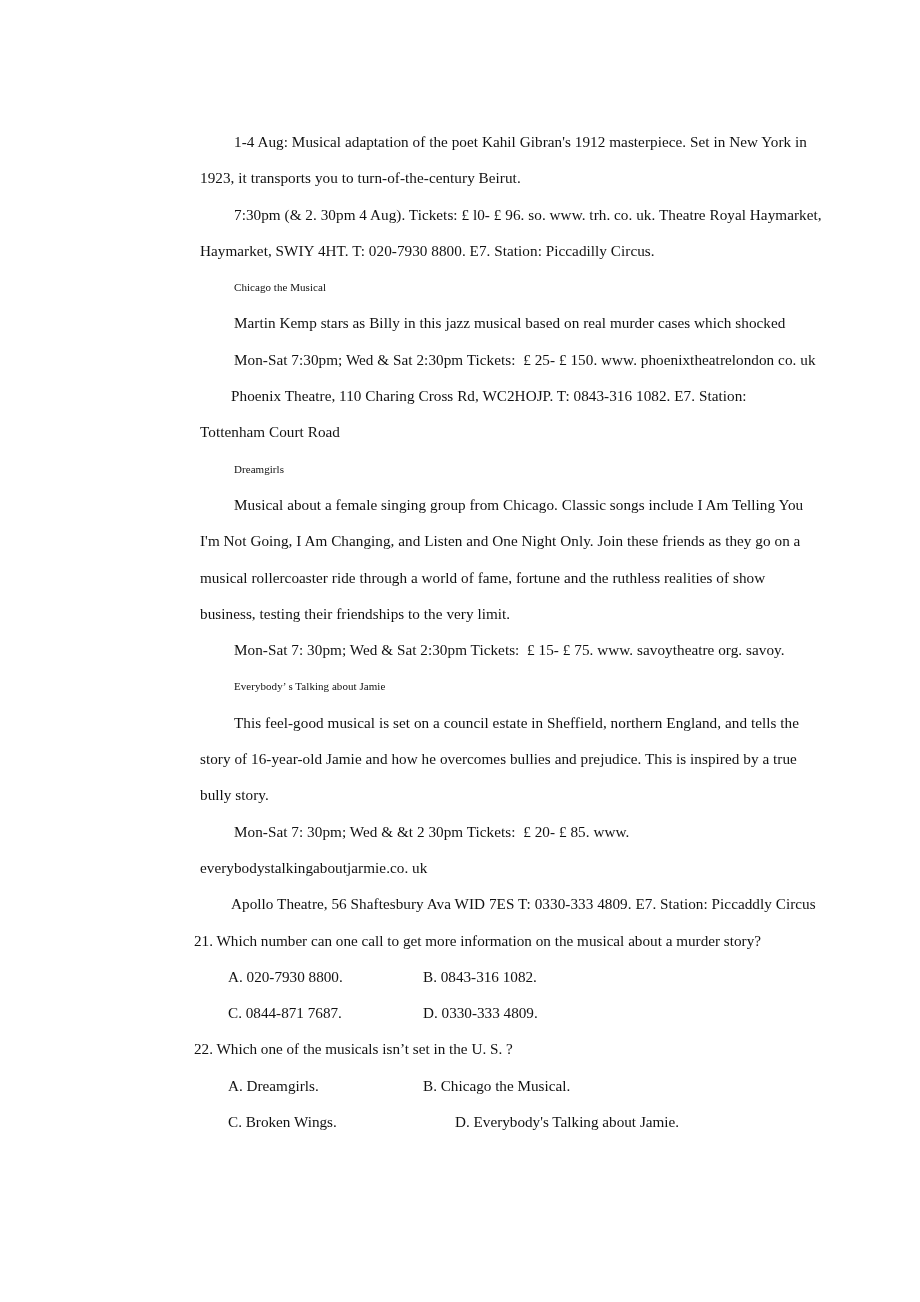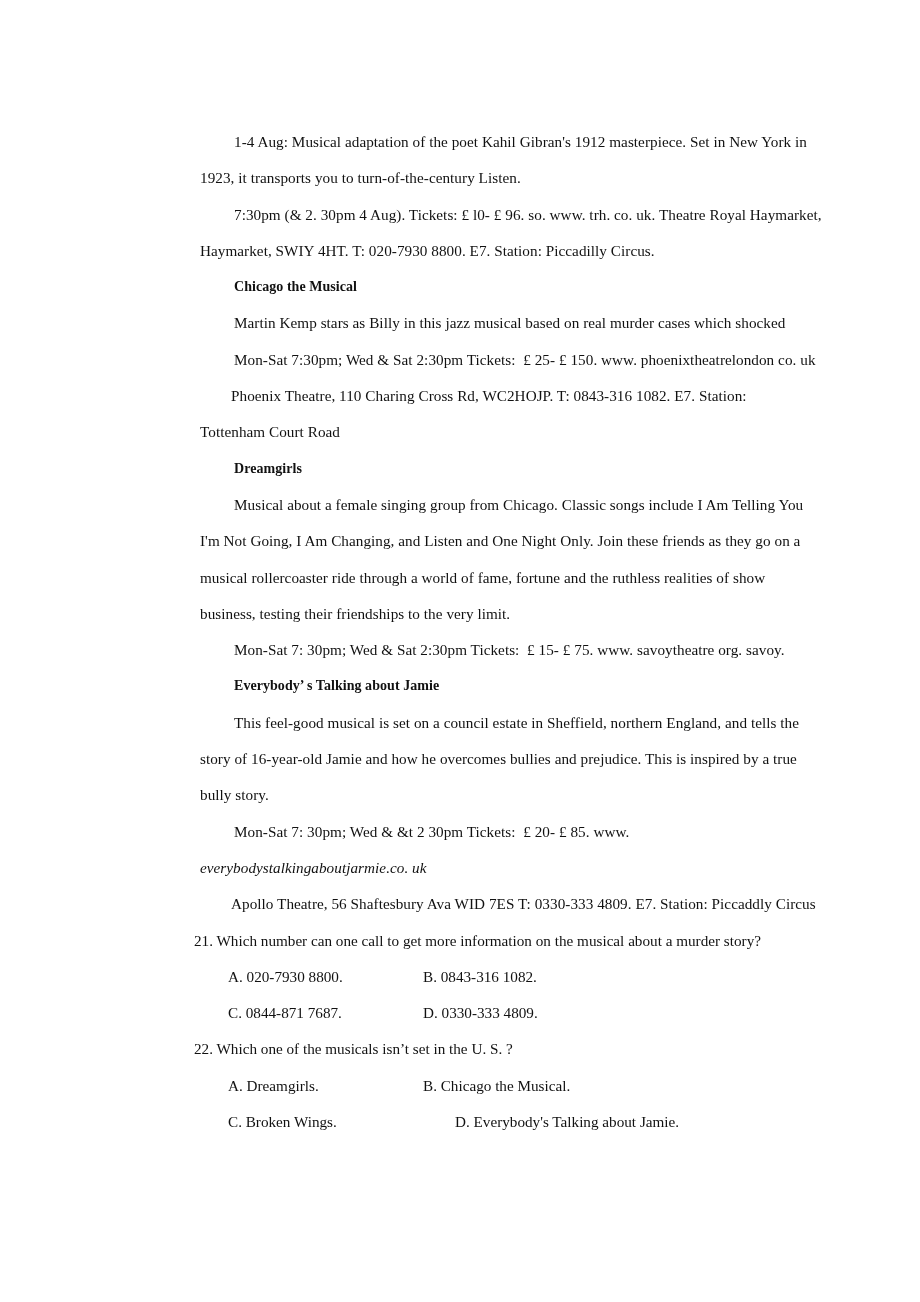--- a/index.html
+++ b/index.html
@@ -34,26 +34,25 @@
     letter-spacing: 0.05px;
     color: #111111;
   }
   .indent {
     padding-left: 34px;
   }
   .indent-sm {
     padding-left: 31px;
   }
   .heading {
-    font-weight: bold;
+    font-weight: normal;
     padding-left: 34px;
-    font-size: 14px;
+    font-size: 11px;
   }
   .italic {
-    font-style: italic;
   }
   .qline {
     font-size: 15.2px;
     line-height: 36.3px;
     height: 36.3px;
     white-space: pre;
   }
   .q-stem {
     padding-left: 0px;
   }
@@ -70,21 +69,21 @@
   .opt-b { flex: 0 0 auto; }
 </style>
 </head>
 <body>
 
 <div id="page">
   <div id="content">
 
     <div>
       <div class="line indent">1-4 Aug: Musical adaptation of the poet Kahil Gibran's 1912 masterpiece. Set in New York in</div>
-      <div class="line">1923, it transports you to turn-of-the-century Listen.</div>
+      <div class="line">1923, it transports you to turn-of-the-century Beirut.</div>
       <div class="line indent">7:30pm (&amp; 2. 30pm 4 Aug). Tickets: £ l0- £ 96. so. www. trh. co. uk. Theatre Royal Haymarket,</div>
       <div class="line">Haymarket, SWIY 4HT. T: 020-7930 8800. E7. Station: Piccadilly Circus.</div>
     </div>
 
     <div>
       <div class="line heading">Chicago the Musical</div>
       <div class="line indent">Martin Kemp stars as Billy in this jazz musical based on real murder cases which shocked</div>
       <div class="line indent">Mon-Sat 7:30pm; Wed &amp; Sat 2:30pm Tickets:  £ 25- £ 150. www. phoenixtheatrelondon co. uk</div>
       <div class="line indent-sm">Phoenix Theatre, 110 Charing Cross Rd, WC2HOJP. T: 0843-316 1082. E7. Station:</div>
       <div class="line">Tottenham Court Road</div>

